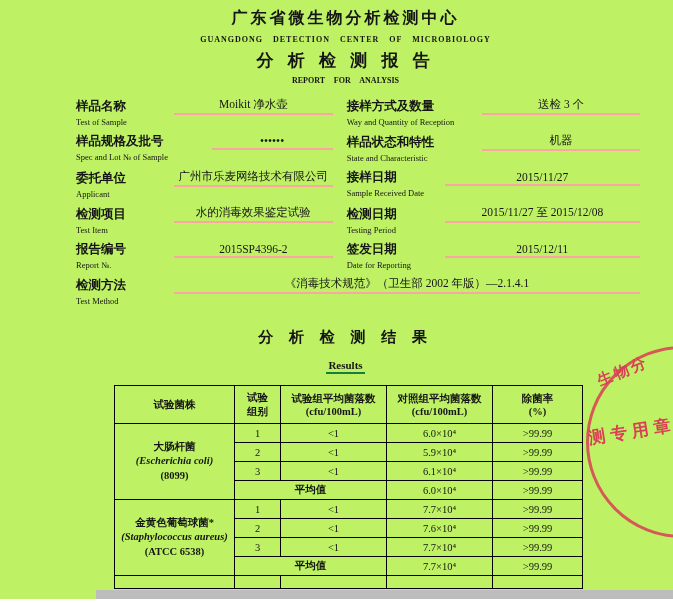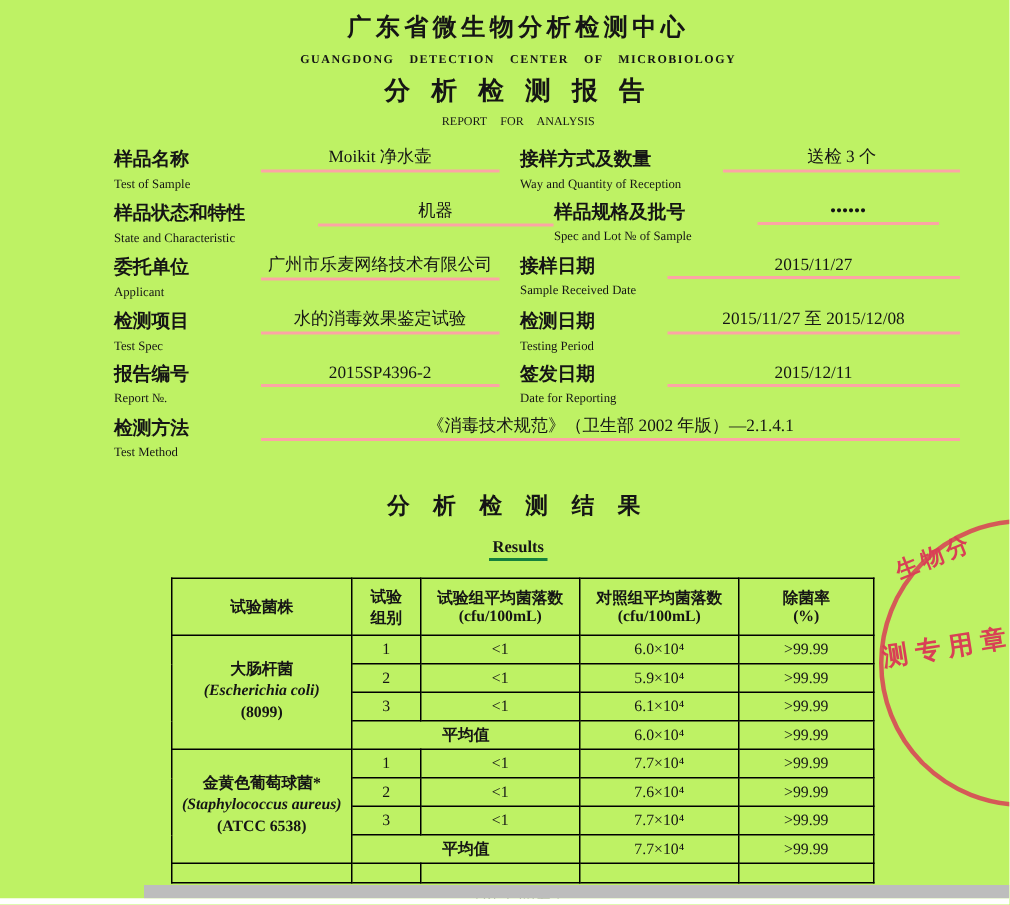--- a/index.html
+++ b/index.html
@@ -12,21 +12,21 @@
     font-family:"Liberation Serif","DejaVu Serif",serif;
     color:#151515;
     padding-left:18px;
   }
 
   
   .header { text-align:center; padding-top:8px; }
   .center-name { font-size:16px; font-weight:bold; letter-spacing:3px; }
   .center-name-en { font-size:8px; font-weight:bold; letter-spacing:1px; word-spacing:7px; margin-top:6px; }
   .report-title { font-size:17px; font-weight:bold; letter-spacing:5px; margin-top:5px; }
-  .report-title-en { font-size:8px; font-weight:normal; word-spacing:7px; margin-top:4px; }
+  .report-title-en { font-size:8px; font-weight:bold; word-spacing:7px; margin-top:4px; }
 
   
   .form { margin:12px 33px 0 58px; }
   .form-row { display:flex; }
   .field { margin-bottom:6px; }
   .half-left  { width:48%; padding-right:14px; }
   .half-right { width:52%; }
   .full { width:100%; }
   .field-line { display:flex; align-items:flex-end;gap:44px; }
   .field-label { font-weight:bold; font-size:12.5px; white-space:nowrap; padding-right:4px; }
@@ -101,34 +101,34 @@
       <div class="field half-right">
         <div class="field-line">
           <span class="field-label">接样方式及数量</span>
           <span class="field-value">送检 3 个</span>
         </div>
         <div class="field-sub">Way and Quantity of Reception</div>
       </div>
     </div>
 
     <div class="form-row">
+      <div class="field half-left">
+        <div class="field-line">
+          <span class="field-label">样品规格及批号</span>
+          <span class="field-value">••••••</span>
+        </div>
+        <div class="field-sub">Spec and Lot № of Sample</div>
+      </div>
       <div class="field half-right">
         <div class="field-line">
           <span class="field-label">样品状态和特性</span>
           <span class="field-value">机器</span>
         </div>
         <div class="field-sub">State and Characteristic</div>
       </div>
-      <div class="field half-left">
-        <div class="field-line">
-          <span class="field-label">样品规格及批号</span>
-          <span class="field-value">••••••</span>
-        </div>
-        <div class="field-sub">Spec and Lot № of Sample</div>
-      </div>
     </div>
 
     <div class="form-row">
       <div class="field half-left">
         <div class="field-line">
           <span class="field-label">委托单位</span>
           <span class="field-value">广州市乐麦网络技术有限公司</span>
         </div>
         <div class="field-sub">Applicant</div>
       </div>
@@ -140,21 +140,21 @@
         <div class="field-sub">Sample Received Date</div>
       </div>
     </div>
 
     <div class="form-row">
       <div class="field half-left">
         <div class="field-line">
           <span class="field-label">检测项目</span>
           <span class="field-value">水的消毒效果鉴定试验</span>
         </div>
-        <div class="field-sub">Test Spec</div>
+        <div class="field-sub">Test Item</div>
       </div>
       <div class="field half-right">
         <div class="field-line">
           <span class="field-label">检测日期</span>
           <span class="field-value">2015/11/27 至 2015/12/08</span>
         </div>
         <div class="field-sub">Testing Period</div>
       </div>
     </div>
 

